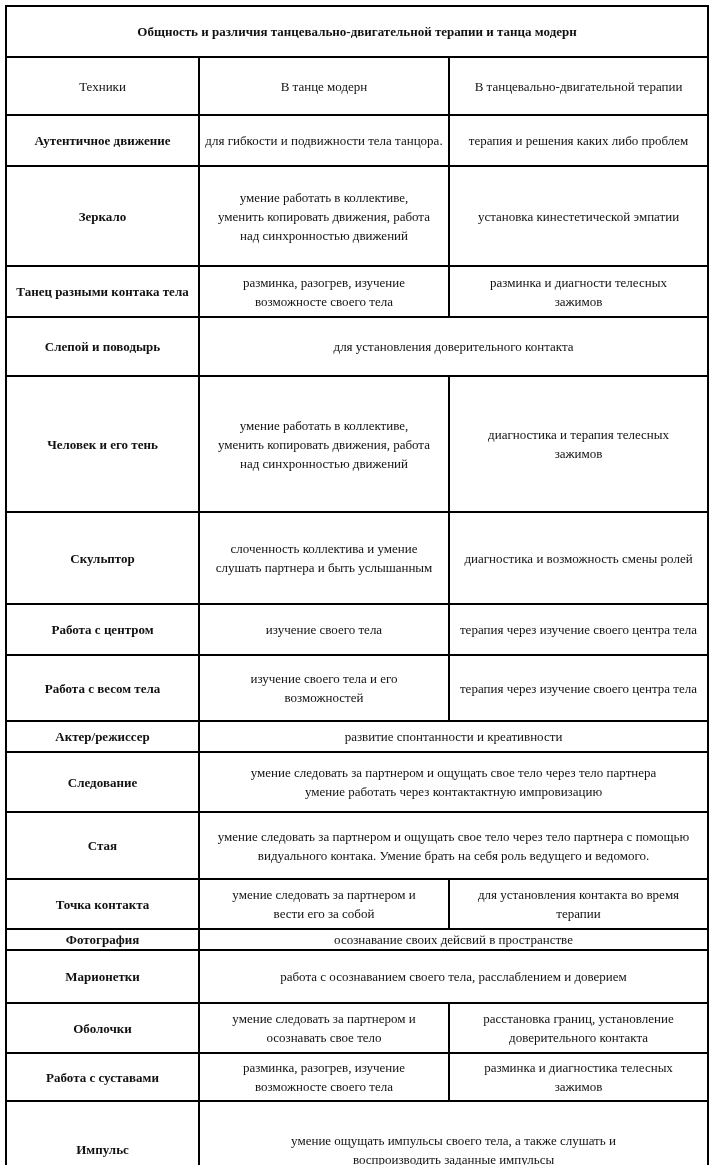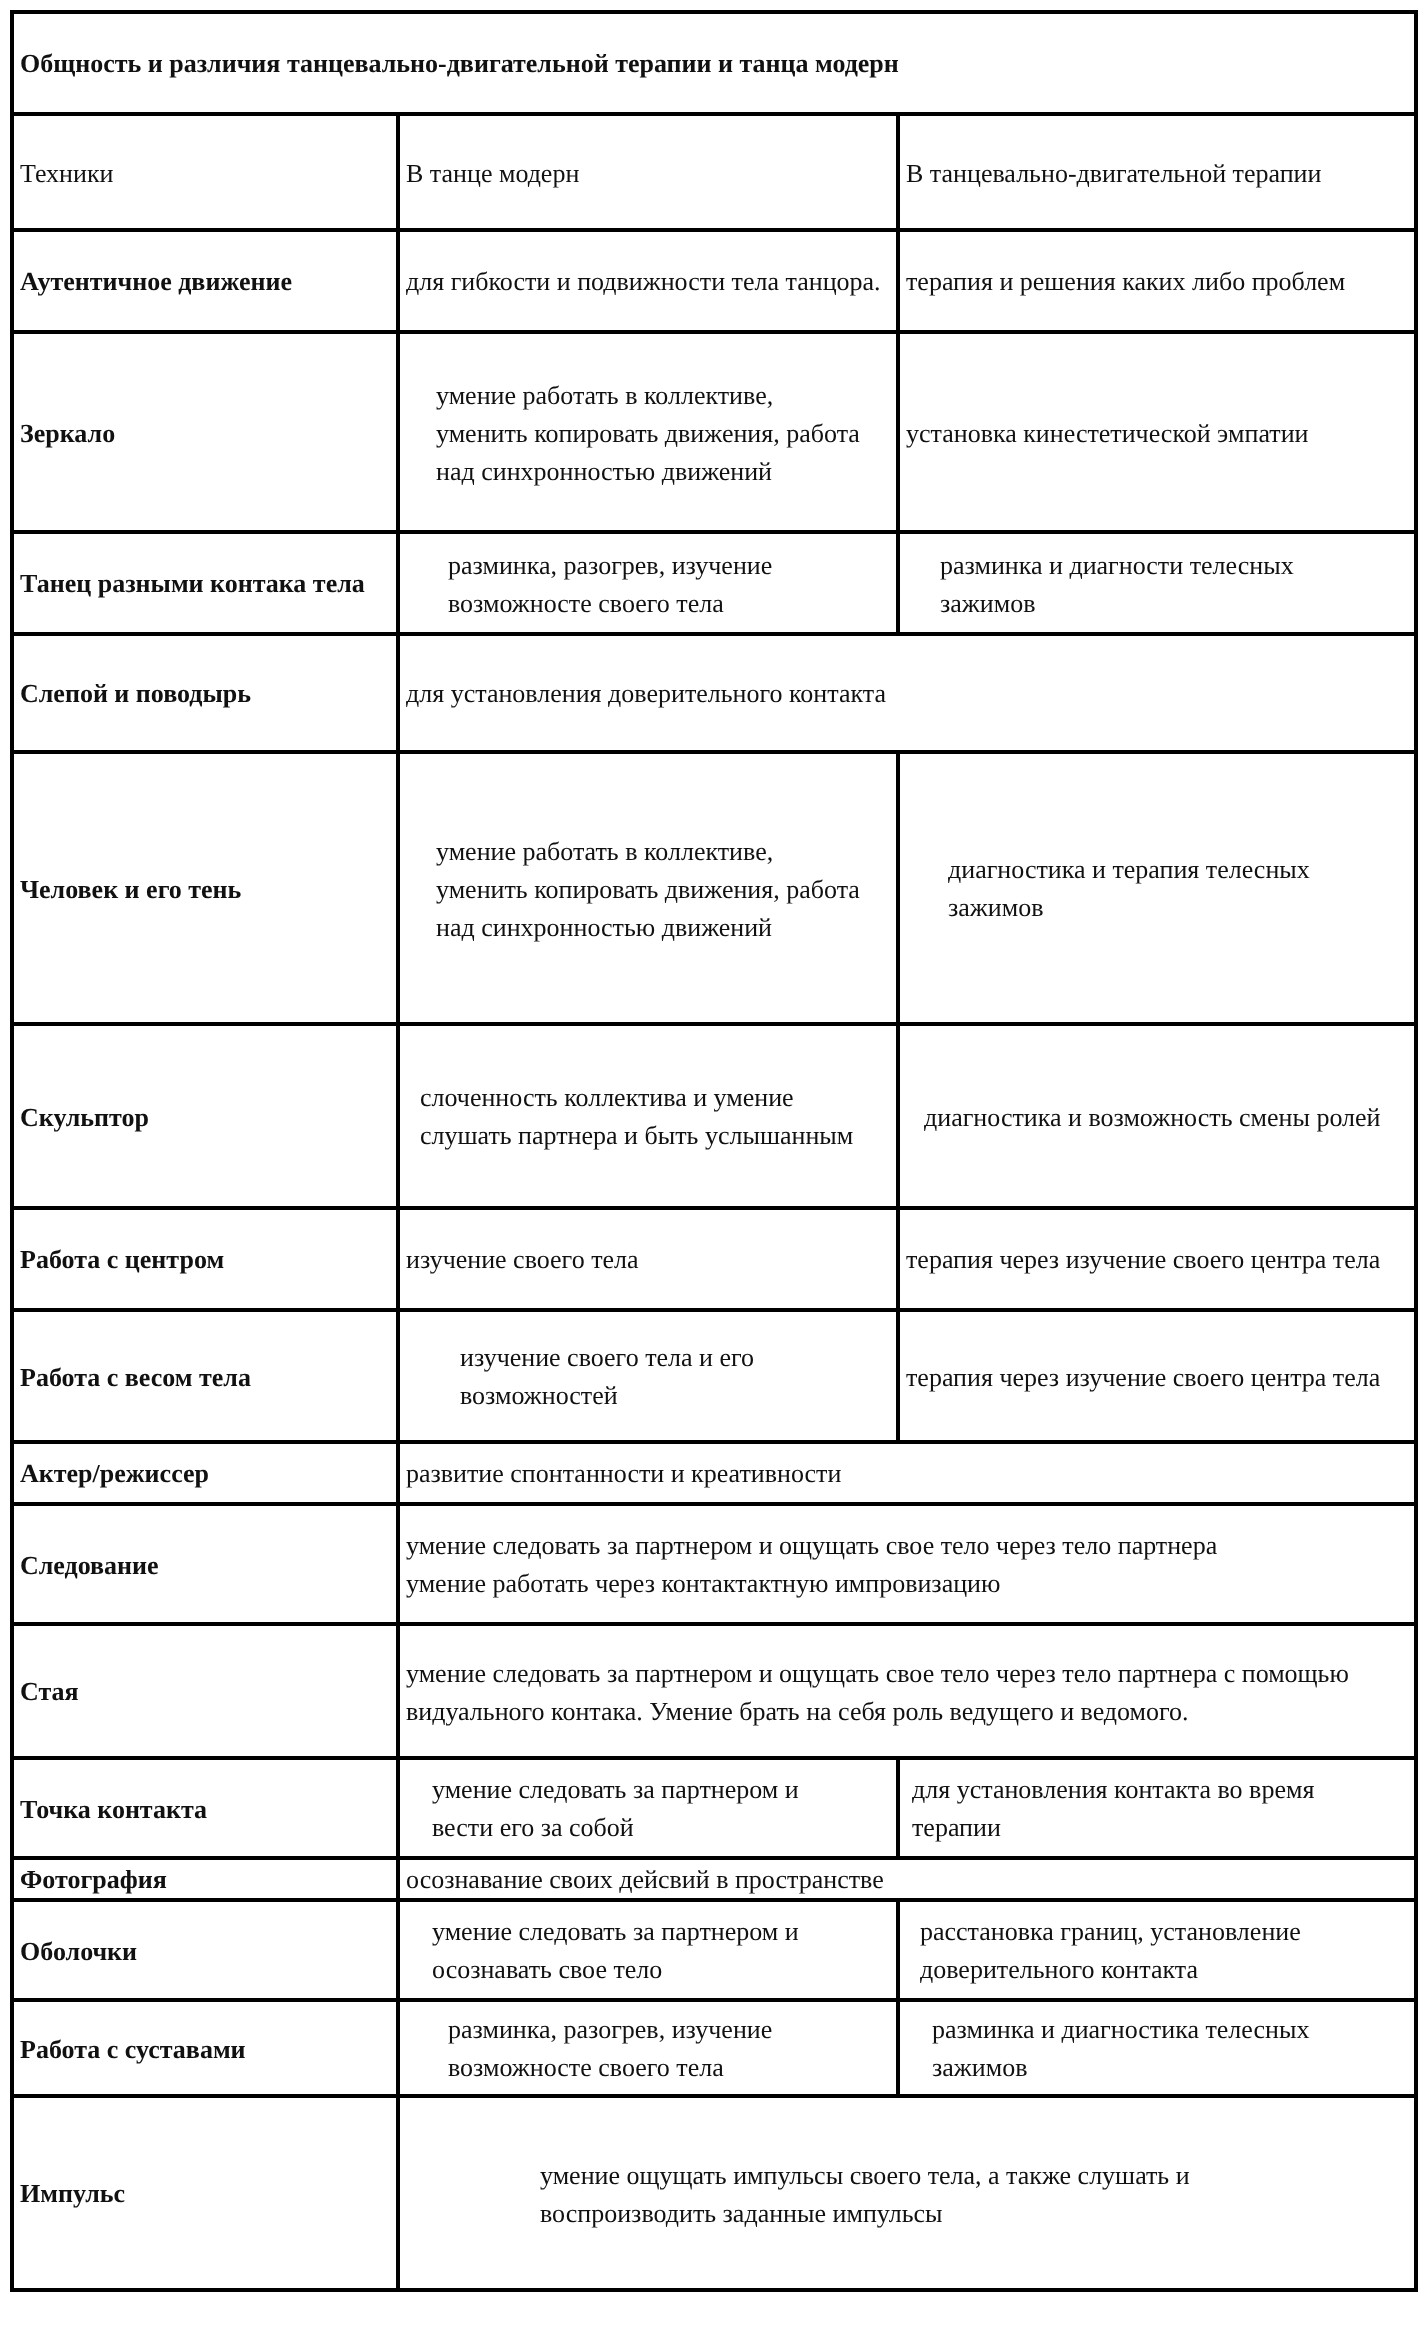--- a/index.html
+++ b/index.html
@@ -20,20 +20,21 @@
       left: 5px;
       top: 5px;
       width: 702px;
       border-collapse: collapse;
       table-layout: fixed;
       font-size: 13px;
       line-height: 19px;
     }
     table.comparison td {
       border: 2px solid #000000;
+      text-align: center;
       vertical-align: middle;
       padding: 0 3px;
       overflow: hidden;
     }
     col.c1 { width: 193px; }
     col.c2 { width: 250px; }
     col.c3 { width: 259px; }
     .title-cell {
       font-weight: bold;
       font-size: 13px;
@@ -120,20 +121,24 @@
     </tr>
     <tr style="height:50px">
       <td class="tech">Точка контакта</td>
       <td style="padding:0 16px">умение следовать за партнером и вести его за собой</td>
       <td style="padding:0 6px">для установления контакта во время терапии</td>
     </tr>
     <tr style="height:21px">
       <td class="tech" style="line-height:16px">Фотография</td>
       <td colspan="2" style="line-height:16px">осознавание своих дейсвий в пространстве</td>
     </tr>
+    <tr style="height:53px">
+      <td class="tech">Марионетки</td>
+      <td colspan="2">работа с осознаванием своего тела, расслаблением и доверием</td>
+    </tr>
     <tr style="height:50px">
       <td class="tech">Оболочки</td>
       <td style="padding:0 16px">умение следовать за партнером и осознавать свое тело</td>
       <td style="padding:0 10px">расстановка границ, установление доверительного контакта</td>
     </tr>
     <tr style="height:48px">
       <td class="tech">Работа с суставами</td>
       <td style="padding:0 24px">разминка, разогрев, изучение возможносте своего тела</td>
       <td style="padding:0 16px">разминка и диагностика телесных зажимов</td>
     </tr>

